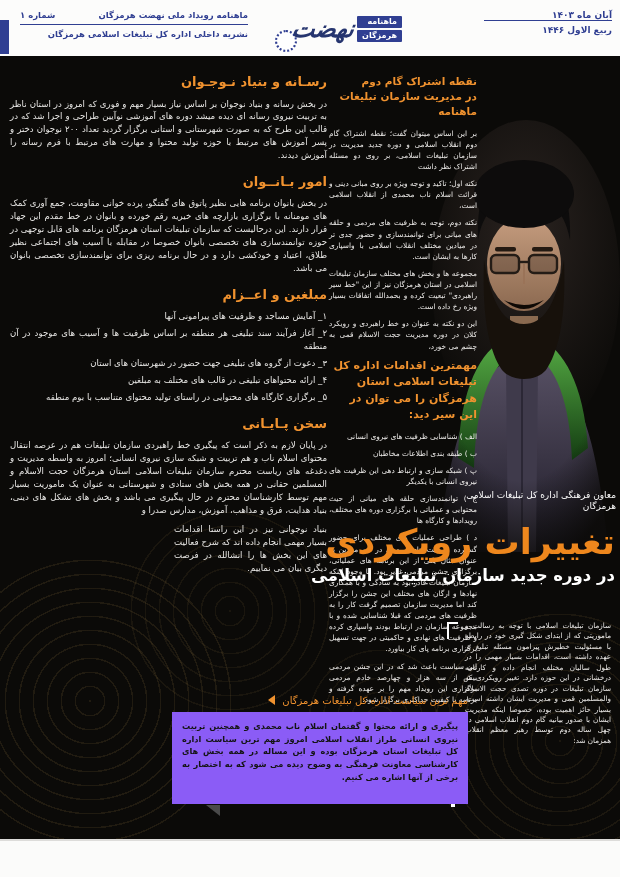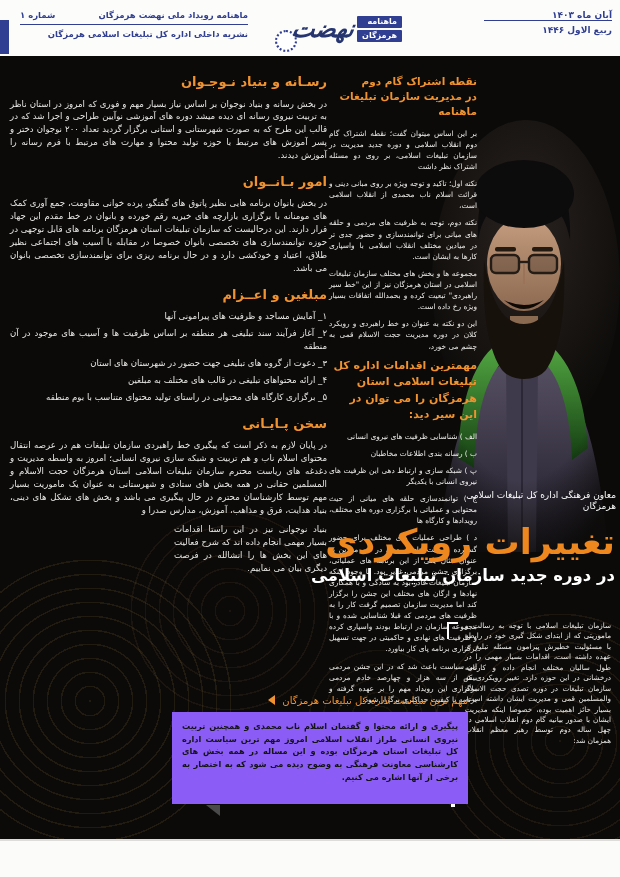--- a/index.html
+++ b/index.html
@@ -175,21 +175,21 @@
         <div>نقطه اشتراک گام دوم</div>
         <div>در مدیریت سازمان تبلیغات ماهنامه</div>
       </div>
       <p>بر این اساس میتوان گفت؛ نقطه اشتراک گام دوم انقلاب اسلامی و دوره جدید مدیریت در سازمان تبلیغات اسلامی، بر روی دو مسئله اشتراک نظر داشت</p>
       <p>نکته اول؛ تاکید و توجه ویژه بر روی مبانی دینی و قرائت اسلام ناب محمدی از انقلاب اسلامی است،</p>
       <p>نکته دوم، توجه به ظرفیت های مردمی و حلقه های میانی برای توانمندسازی و حضور جدی تر در میادین مختلف انقلاب اسلامی با واسپاری کارها به ایشان است.</p>
       <p>مجموعه ها و بخش های مختلف سازمان تبلیغات اسلامی در استان هرمزگان نیز از این "خط سیر راهبردی" تبعیت کرده و بحمدالله اتفاقات بسیار ویژه رخ داده است.</p>
       <p>این دو نکته به عنوان دو خط راهبردی و رویکرد کلان در دوره مدیریت حجت الاسلام قمی به چشم می خورد،</p>
       <div class="mid-sub">مهمترین اقدامات اداره کل تبلیغات اسلامی استان هرمزگان را می توان در این سیر دید:</div>
       <p>الف ) شناسایی ظرفیت های نیروی انسانی</p>
-      <p>ب ) رسانه بندی اطلاعات مخاطبان</p>
+      <p>ب ) طبقه بندی اطلاعات مخاطبان</p>
       <p>پ ) شبکه سازی و ارتباط دهی این ظرفیت های نیروی انسانی با یکدیگر</p>
       <p>ج ) توانمندسازی حلقه های میانی از حیث محتوایی و عملیاتی با برگزاری دوره های مختلف، رویدادها و کارگاه ها</p>
       <p>د ) طراحی عملیات های مختلف برای حضور گسترده ظرفیت های مردمی در این میادین به عنوان مثال یکی از این برنامه های عملیاتی، برگزاری جشن مردمی غدیر بود. با وجود اینکه سازمان تبلیغات قادر بود به سادگی و با همکاری نهادها و ارگان های مختلف این جشن را برگزار کند اما مدیریت سازمان تصمیم گرفت کار را به ظرفیت های مردمی که قبلا شناسایی شده و با مجموعه سازمان در ارتباط بودند واسپاری کرده و ظرفیت های نهادی و حاکمیتی در جهت تسهیل برگزاری برنامه پای کار بیاورد.</p>
       <p>این سیاست باعث شد که در این جشن مردمی بیش از سه هزار و چهارصد خادم مردمی برگزاری این رویداد مهم را بر عهده گرفته و برنامه با کیفیت حداکثری برگزار شود.</p>
     </div>
 
     <div class="caption">
       <div class="c2">معاون فرهنگی اداره کل تبلیغات اسلامی هرمزگان</div>
     </div>
 

